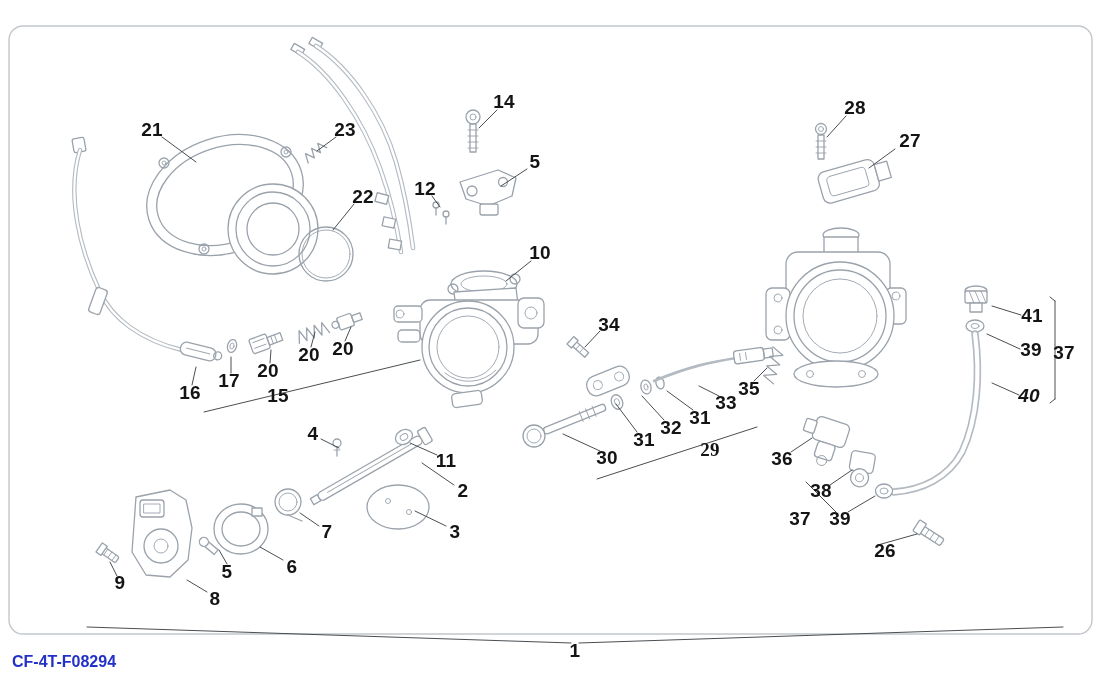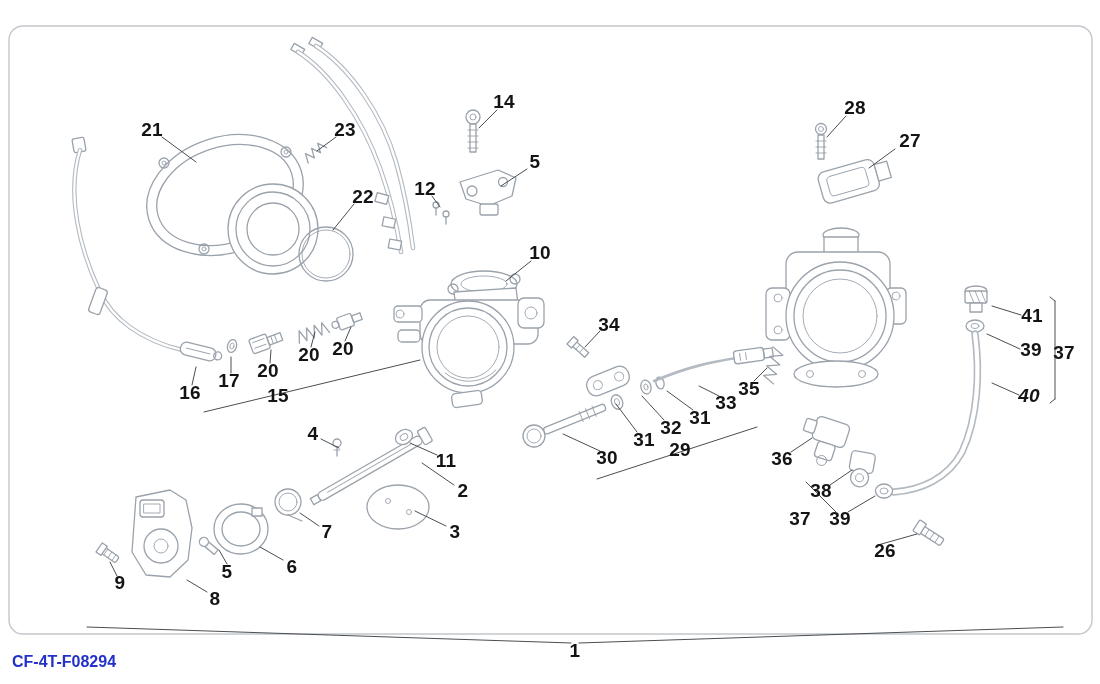--- a/index.html
+++ b/index.html
@@ -355,21 +355,21 @@
       <div class="callout" style="left: 268px; top: 371px;">20</div>
       <div class="callout" style="left: 229px; top: 381px;">17</div>
       <div class="callout" style="left: 190px; top: 393px;">16</div>
       <div class="callout" style="left: 278px; top: 396px;">15</div>
       <div class="callout" style="left: 749px; top: 389px;">35</div>
       <div class="callout" style="left: 1029px; top: 396px; font-style: italic;">40</div>
       <div class="callout" style="left: 726px; top: 403px;">33</div>
       <div class="callout" style="left: 700px; top: 418px;">31</div>
       <div class="callout" style="left: 671px; top: 428px;">32</div>
       <div class="callout" style="left: 644px; top: 440px;">31</div>
-      <div class="callout" style="left: 680px; top: 450px;">29</div>
+      <div class="callout" style="left: 710px; top: 450px; font-family: Liberation Serif, serif;">29</div>
       <div class="callout" style="left: 607px; top: 458px;">30</div>
       <div class="callout" style="left: 313px; top: 434px;">4</div>
       <div class="callout" style="left: 446px; top: 461px;">11</div>
       <div class="callout" style="left: 463px; top: 491px;">2</div>
       <div class="callout" style="left: 782px; top: 459px;">36</div>
       <div class="callout" style="left: 821px; top: 491px;">38</div>
       <div class="callout" style="left: 455px; top: 532px;">3</div>
       <div class="callout" style="left: 327px; top: 532px;">7</div>
       <div class="callout" style="left: 800px; top: 519px;">37</div>
       <div class="callout" style="left: 840px; top: 519px;">39</div>

